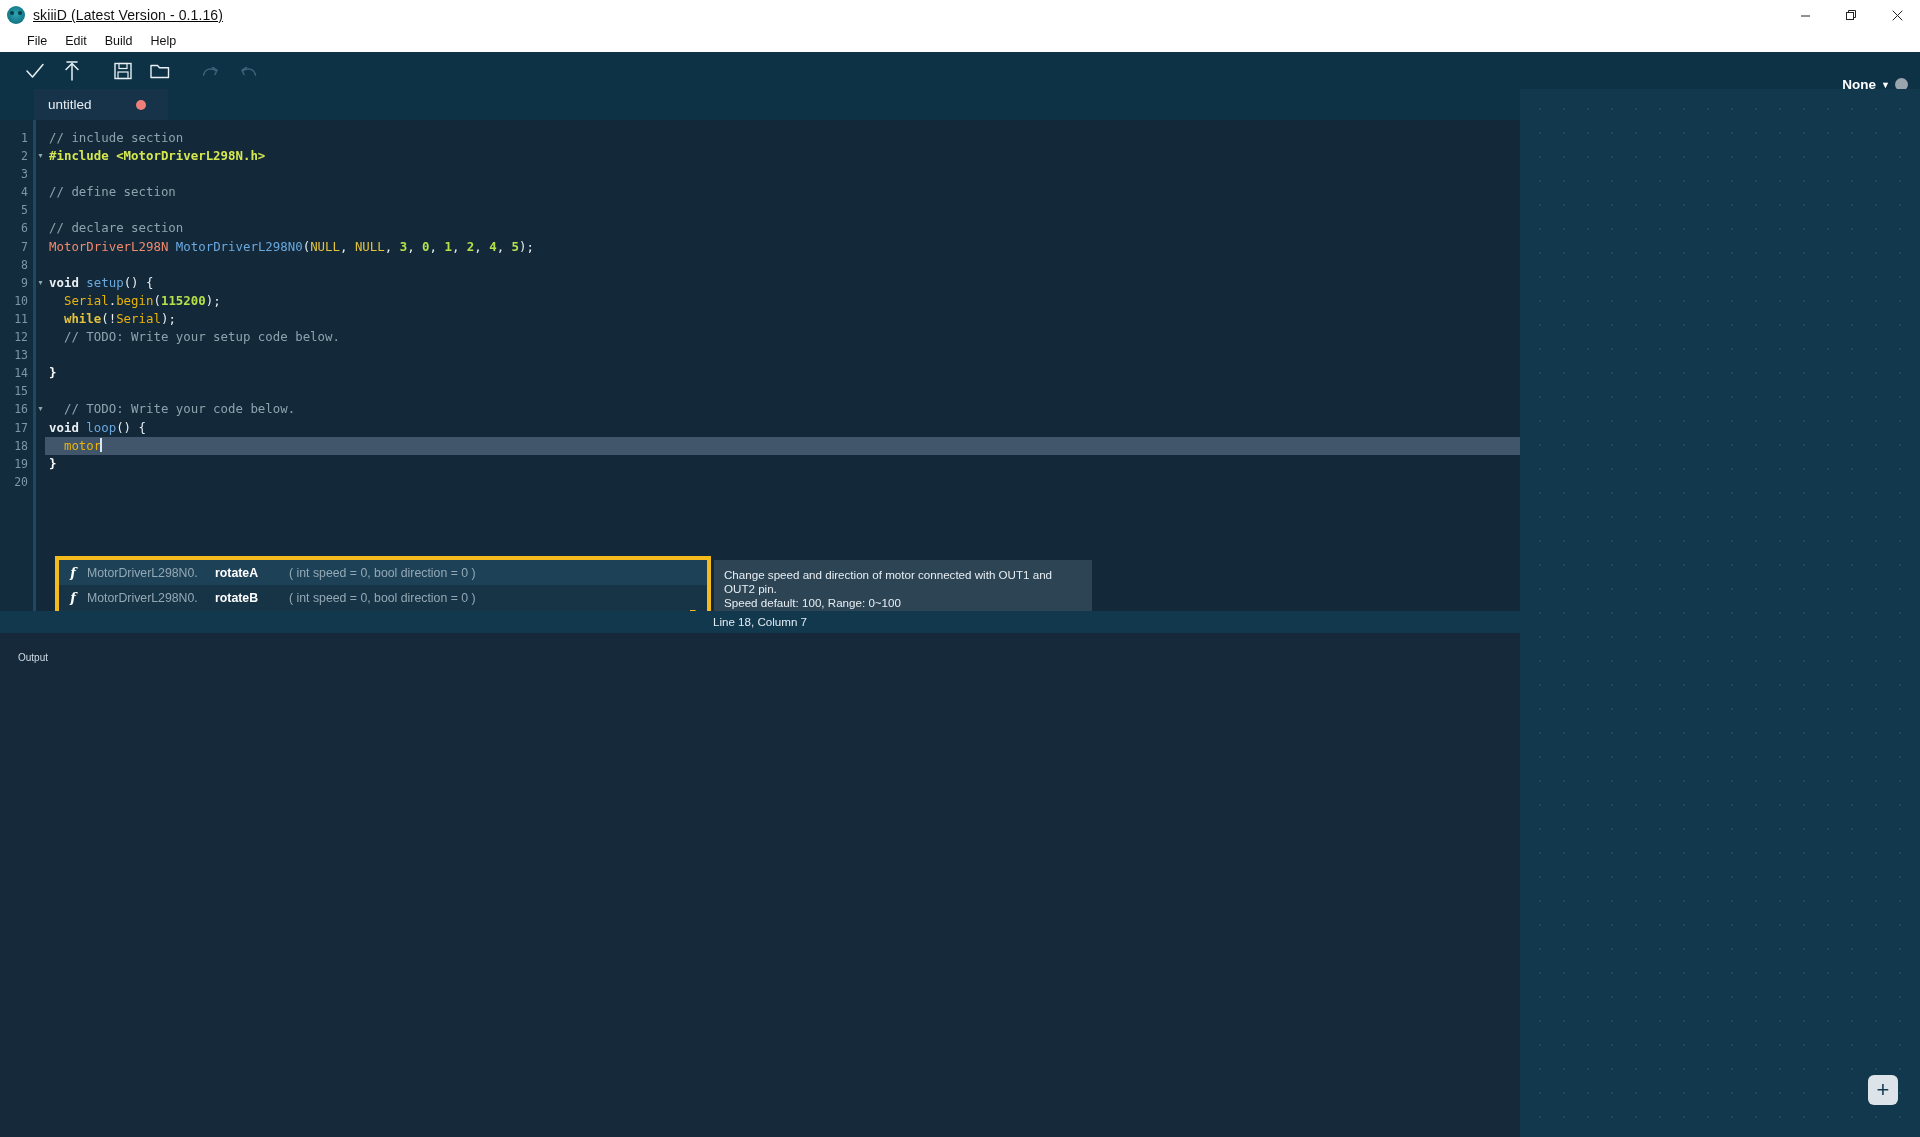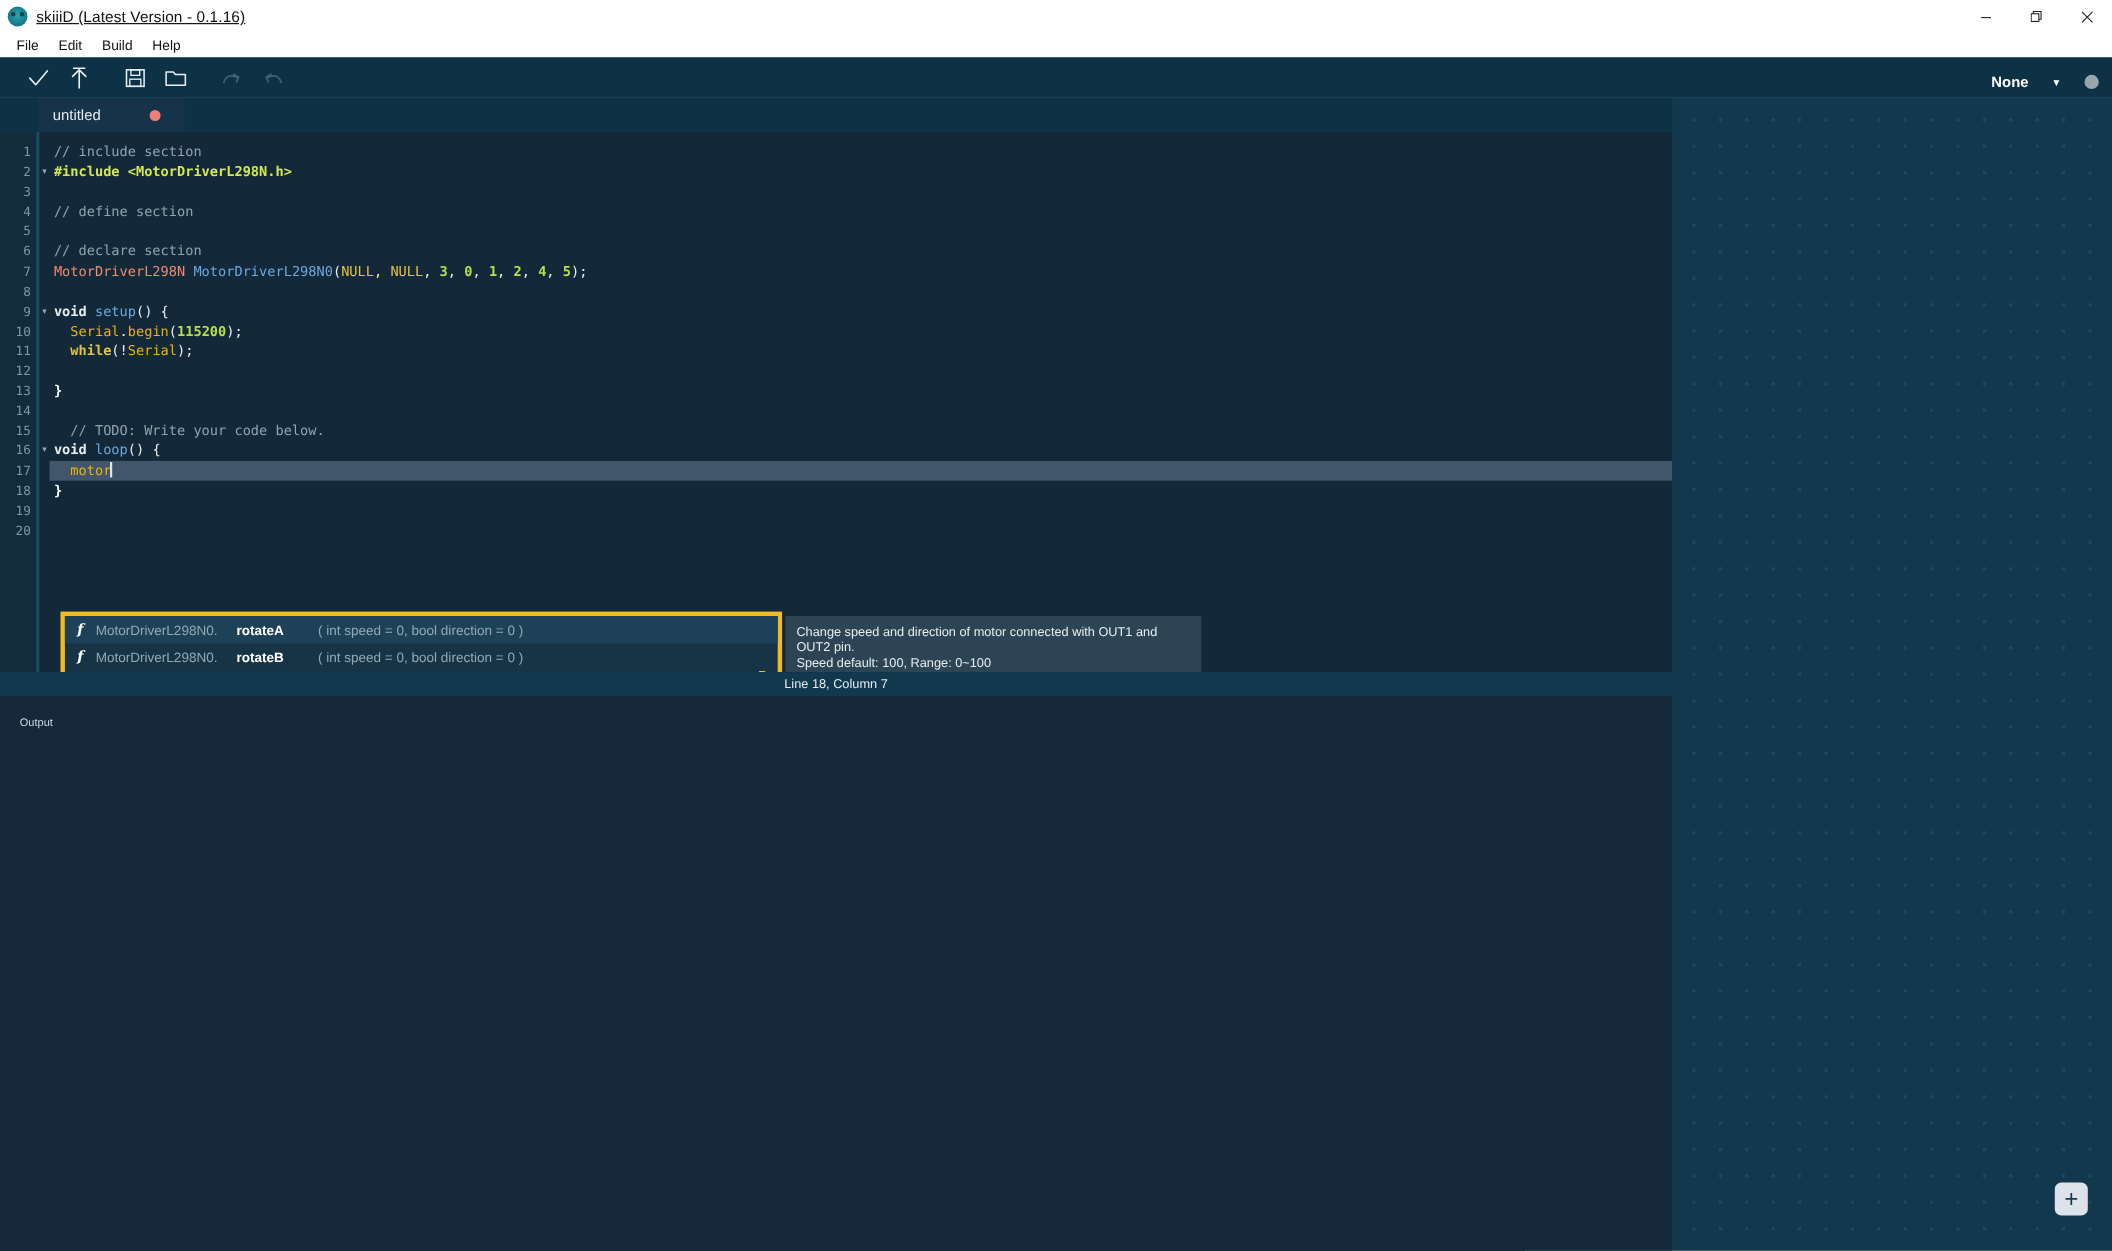--- a/index.html
+++ b/index.html
@@ -35,39 +35,39 @@
   .app-title { font-size: 14px; color: #111; letter-spacing: 0.1px; }
   .win-controls { position:absolute; right:0; top:0; height:30px; display:flex; }
   .win-btn {
     width: 46px; height: 30px; display:flex; align-items:center; justify-content:center;
     color:#222; font-size:14px; line-height:1;
   }
 
   
   .menubar {
     height: 22px; background:#ffffff; display:flex; align-items:center;
-    padding-left: 6px; gap: 0px;
+    padding-left: 18px; gap: 0px;
   }
   .menu-item {
     font-size: 12.5px; color:#111; padding: 2px 9px; cursor: default;
   }
 
   
   .toolbar {
     height: 37px; background:#0e3245; display:flex; align-items:center;
     padding-left: 16px; gap: 0px; position:relative;
   }
   .tb-btn {
     width: 37px; height: 33px; display:flex; align-items:center; justify-content:center;
   }
   .tb-btn svg { display:block; }
   .tb-gap { width: 14px; }
   .tb-right {
-    position:absolute; right: 12px; top:4px; height:37px;
-    display:flex; align-items:center; gap: 21px;
+    position:absolute; right: 12px; top:14px; height:37px;
+    display:flex; align-items:center; gap: 5px;
   }
   .tb-none-label { color:#ffffff; font-size:13.5px; font-weight:600; }
   .tb-caret { color:#ffffff; font-size: 9px; }
   .tb-circle { width: 13px; height:13px; border-radius:50%; background:#9aa5ad; }
 
   
   .main {
     height: calc(1137px - 30px - 22px - 37px);
     display:flex;
     background:#0e3245;
@@ -337,20 +337,21 @@
         <div class="cl"><span class="t-pre">#include &lt;MotorDriverL298N.h&gt;</span></div>
         <div class="cl">&nbsp;</div>
         <div class="cl"><span class="t-cmt">// define section</span></div>
         <div class="cl">&nbsp;</div>
         <div class="cl"><span class="t-cmt">// declare section</span></div>
         <div class="cl"><span class="t-type">MotorDriverL298N</span> <span class="t-fn">MotorDriverL298N0</span><span class="t-punc">(</span><span class="t-kw2">NULL</span><span class="t-punc">, </span><span class="t-kw2">NULL</span><span class="t-punc">, </span><span class="t-num">3</span><span class="t-punc">, </span><span class="t-num">0</span><span class="t-punc">, </span><span class="t-num">1</span><span class="t-punc">, </span><span class="t-num">2</span><span class="t-punc">, </span><span class="t-num">4</span><span class="t-punc">, </span><span class="t-num">5</span><span class="t-punc">);</span></div>
         <div class="cl">&nbsp;</div>
         <div class="cl"><span class="t-void">void</span> <span class="t-fn">setup</span><span class="t-punc">() {</span></div>
         <div class="cl"><span class="t-id">  Serial</span><span class="t-punc">.</span><span class="t-id">begin</span><span class="t-punc">(</span><span class="t-num">115200</span><span class="t-punc">);</span></div>
         <div class="cl"><span class="t-punc">  </span><span class="t-kw">while</span><span class="t-punc">(!</span><span class="t-id">Serial</span><span class="t-punc">);</span></div>
+        <div class="cl"><span class="t-cmt">  // TODO: Write your setup code below.</span></div>
         <div class="cl">&nbsp;</div>
         <div class="cl"><span class="t-white" style="font-weight:bold">}</span></div>
         <div class="cl">&nbsp;</div>
         <div class="cl"><span class="t-cmt">  // TODO: Write your code below.</span></div>
         <div class="cl"><span class="t-void">void</span> <span class="t-fn">loop</span><span class="t-punc">() {</span></div>
         <div class="cl cursor-line"><span class="t-id">  motor</span><span class="caret"></span></div>
         <div class="cl"><span class="t-white" style="font-weight:bold">}</span></div>
         <div class="cl">&nbsp;</div>
       </div>
 

